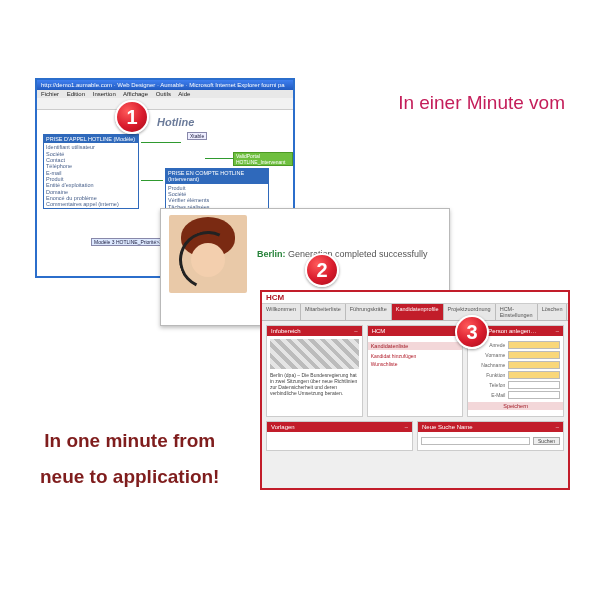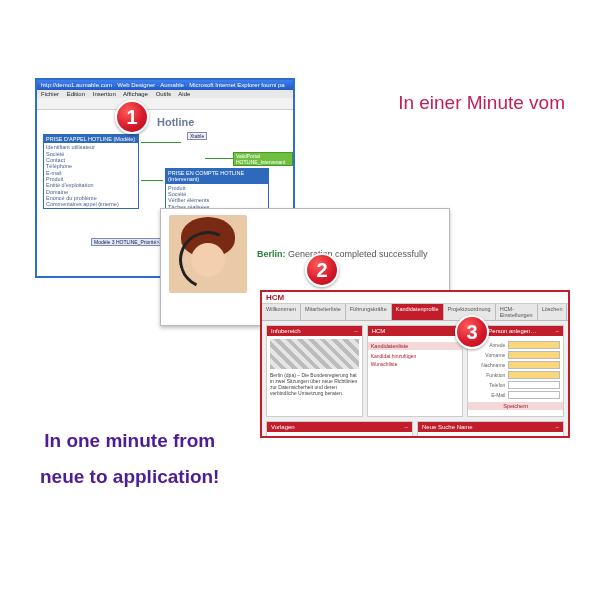--- a/index.html
+++ b/index.html
@@ -20,21 +20,21 @@
     color: #c41e5a;
     font-size: 19px;
     line-height: 1.9;
   }
   .headline-en {
     position: absolute;
     bottom: 105px;
     left: 40px;
     text-align: center;
     font-weight: bold;
-    color: #4c1d95;
+    color: #7f1d1d;
     font-size: 19px;
     line-height: 1.9;
   }
   .badge {
     position: absolute;
     width: 34px;
     height: 34px;
     border-radius: 50%;
     background: radial-gradient(circle at 35% 30%, #ff5a5a 0%, #d81b2c 55%, #a60c1a 100%);
     color: #fff;
@@ -84,20 +84,21 @@
     position: relative;
     height: 165px;
     background: #fff;
   }
   .canvas-title {
     position: absolute;
     top: 6px; left: 120px;
     font-size: 11px;
     color: #6b7b9a;
     font-weight: bold;
+    font-style: italic;
   }
   .model-box {
     position: absolute;
     border: 1px solid #2f69bb;
     font-size: 5.5px;
     line-height: 1.15;
   }
   .model-box .mb-head {
     background: #2f69bb;
     color: #fff;
@@ -184,21 +185,21 @@
     font-size: 9px;
     color: #555;
   }
   .rpt-msg b { color: #27833a; }
   
   .panel3 {
     position: absolute;
     top: 290px;
     left: 260px;
     width: 310px;
-    height: 148px;
+    height: 200px;
     border: 2px solid #c21d2a;
     background: #efefef;
     font-size: 6px;
     overflow: hidden;
     z-index: 20;
   }
   .panel3 .p3-top {
     height: 12px;
     background: #fff;
     border-bottom: 1px solid #ccc;

